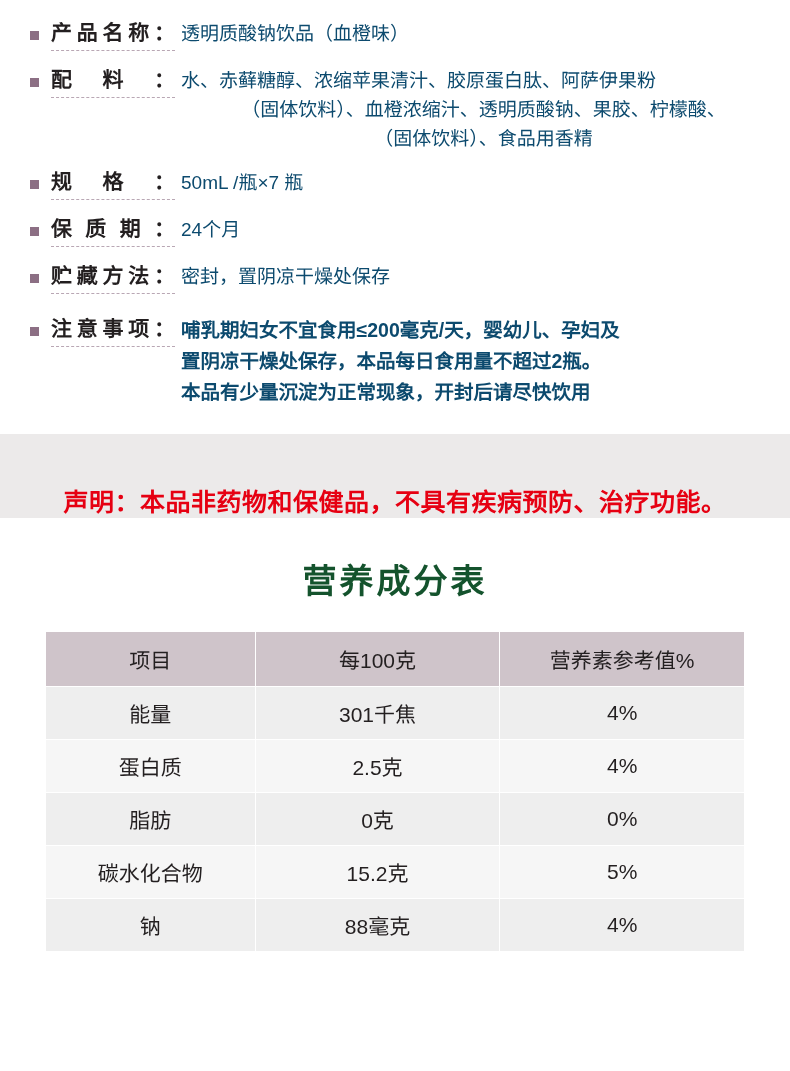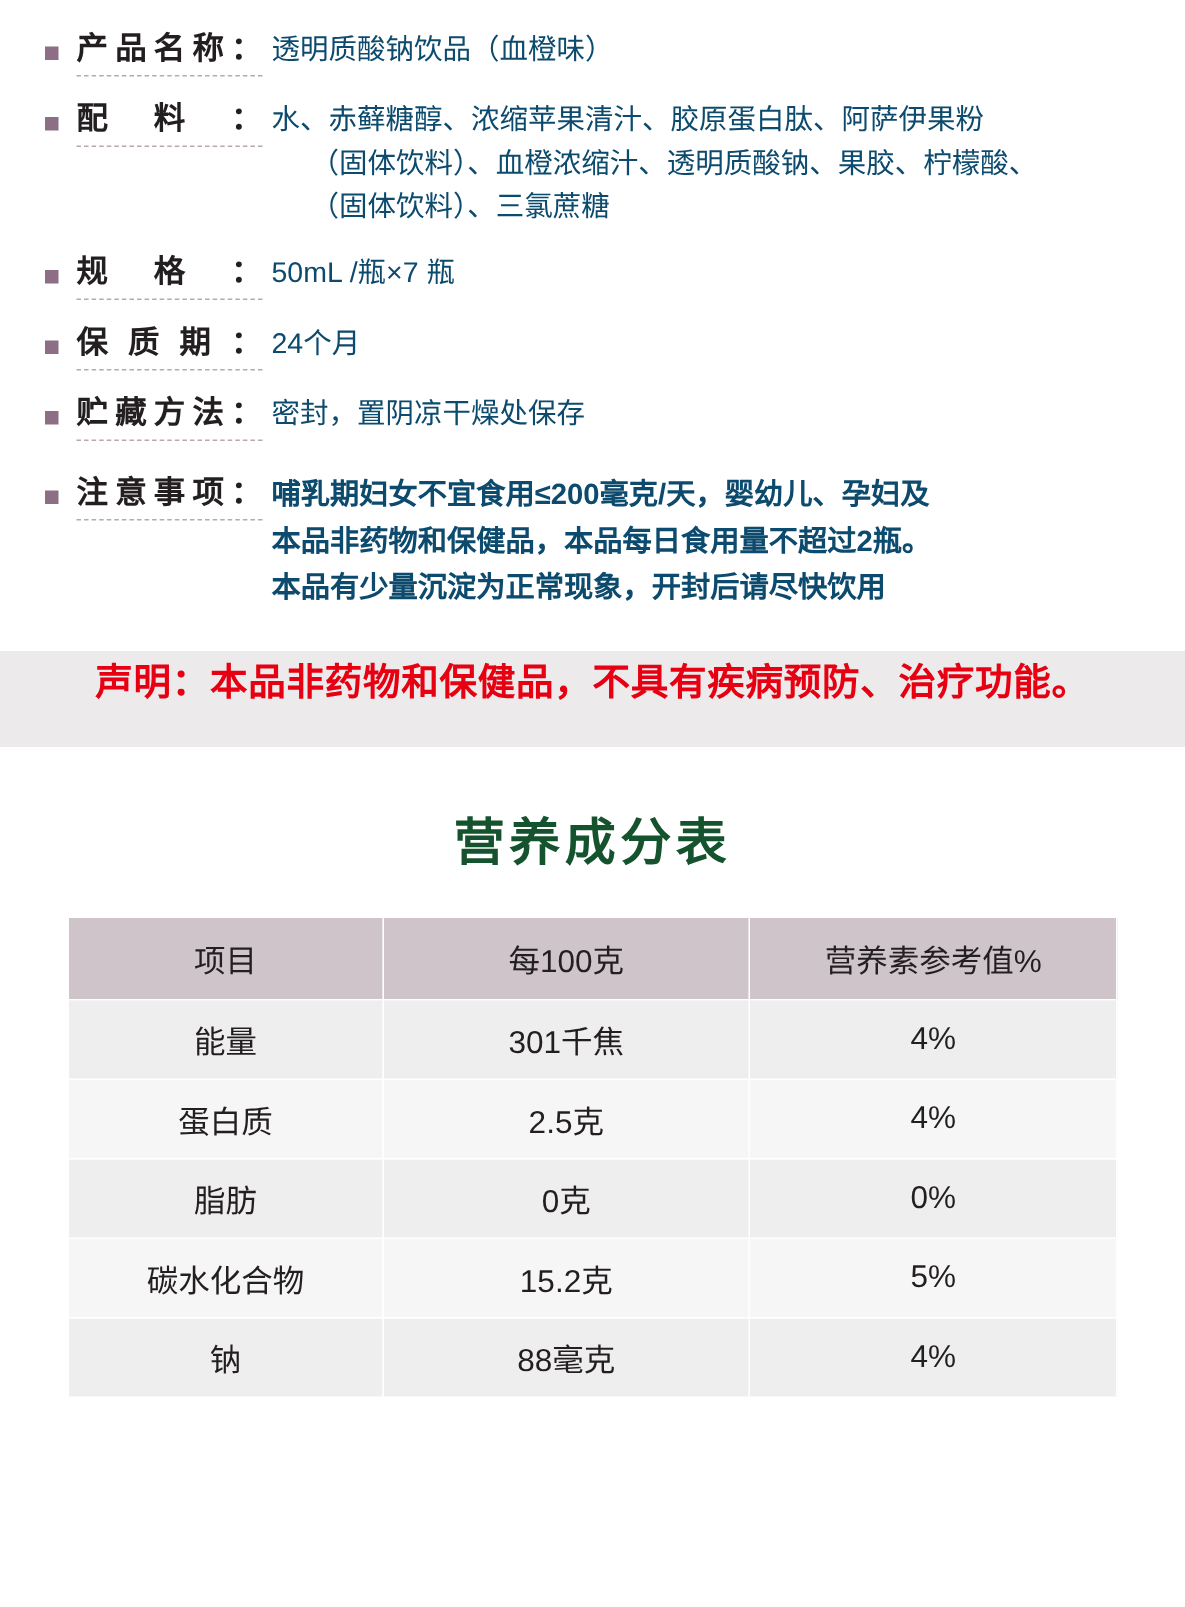--- a/index.html
+++ b/index.html
@@ -70,36 +70,37 @@
   }
   .value.bold {
     font-weight: bold;
     font-size: 19.5px;
     line-height: 31px;
   }
   .value .indent {
     display: block;
     text-indent: 0;
     padding-left: 26px;
+    text-align: center;
   }
   .value .indent0 {
     display: block;
   }
 
   
   .row-ingredients .value { line-height: 29px; }
   .row-notice { margin-top: 20px; }
 
   
   .statement {
     margin: 26px -30px 0 -30px;
     background: #eceaea;
-    height: 64px;
+    height: 84px;
     display: flex;
-    align-items: flex-start;
+    align-items: flex-end;
     justify-content: center;
   }
   .statement-text {
     color: #e60012;
     font-size: 25px;
     font-weight: bold;
     letter-spacing: 0.5px;
   }
 
   
@@ -168,21 +169,21 @@
       <div class="label-wrap">
         <div class="label">
           <span>配</span>
           <span>料</span>
           <span class="colon">：</span>
         </div>
       </div>
       <div class="value">
         <span class="indent0">水、赤藓糖醇、浓缩苹果清汁、胶原蛋白肽、阿萨伊果粉</span>
         <span class="indent">（固体饮料）、血橙浓缩汁、透明质酸钠、果胶、柠檬酸、</span>
-        <span class="indent">（固体饮料）、三氯蔗糖</span>
+        <span class="indent">（固体饮料）、食品用香精</span>
       </div>
     </li>
 
     <li class="spec-row">
       <span class="bullet"></span>
       <div class="label-wrap">
         <div class="label">
           <span>规</span>
           <span>格</span>
           <span class="colon">：</span>
@@ -230,21 +231,21 @@
         <div class="label">
           <span>注</span>
           <span>意</span>
           <span>事</span>
           <span>项</span>
           <span class="colon">：</span>
         </div>
       </div>
       <div class="value bold">
         <span class="indent0">哺乳期妇女不宜食用≤200毫克/天，婴幼儿、孕妇及</span>
-        <span class="indent0">本品非药物和保健品，本品每日食用量不超过2瓶。</span>
+        <span class="indent0">置阴凉干燥处保存，本品每日食用量不超过2瓶。</span>
         <span class="indent0">本品有少量沉淀为正常现象，开封后请尽快饮用</span>
       </div>
     </li>
 
   </ul>
 
   <div class="statement">
     <span class="statement-text">声明：本品非药物和保健品，不具有疾病预防、治疗功能。</span>
   </div>
 

